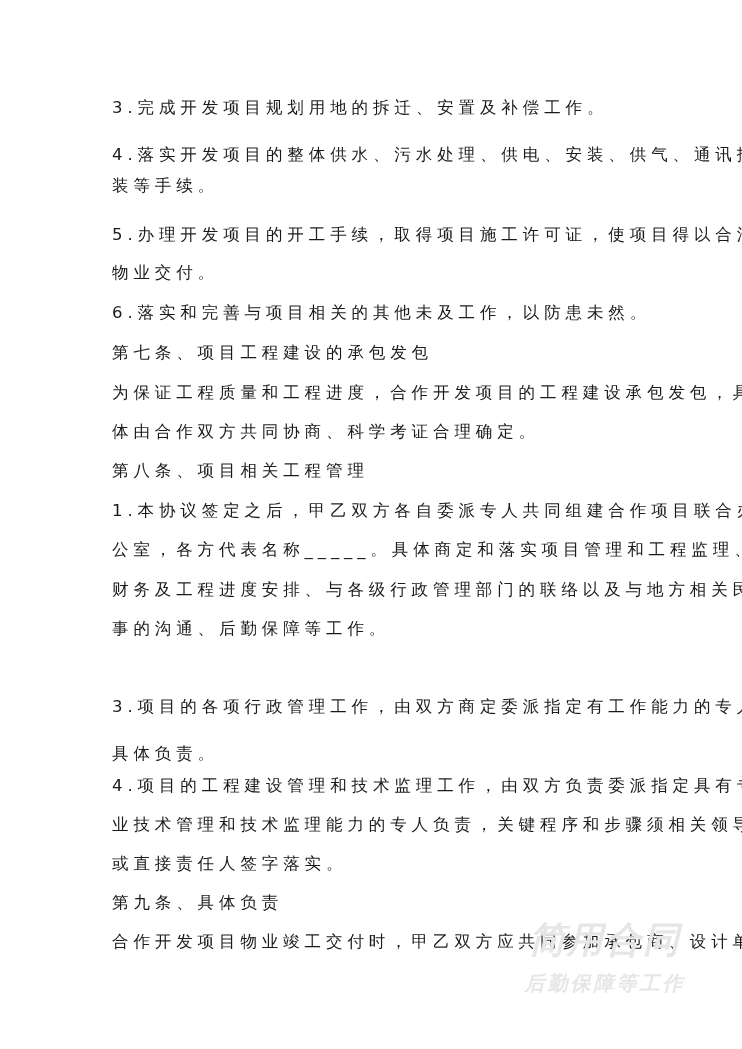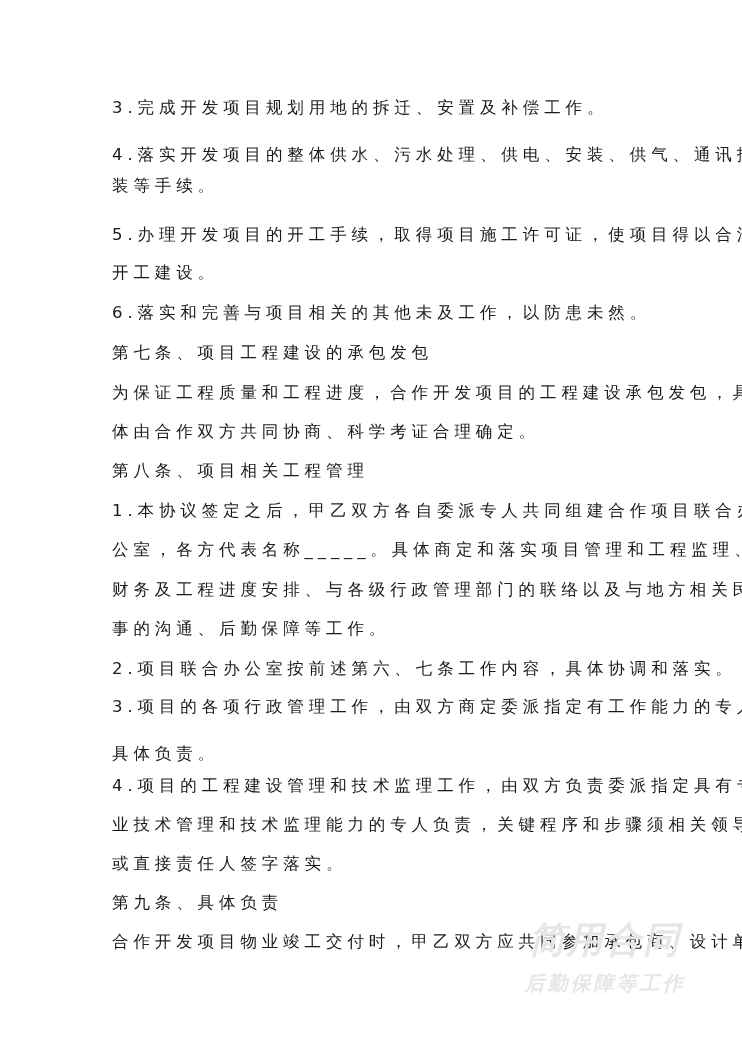--- a/index.html
+++ b/index.html
@@ -36,31 +36,30 @@
   .wm-sub { font-size: 20px; letter-spacing: 3px; line-height: 26px; margin-top: 8px; }
 </style>
 </head>
 <body>
 
 <div class="page" id="page">
     <div class="line" style="top: 98px;">3.完成开发项目规划用地的拆迁、安置及补偿工作。</div>
     <div class="line" style="top: 145px;">4.落实开发项目的整体供水、污水处理、供电、安装、供气、通讯报</div>
     <div class="line" style="top: 176px;">装等手续。</div>
     <div class="line" style="top: 225px;">5.办理开发项目的开工手续，取得项目施工许可证，使项目得以合法</div>
-    <div class="line" style="top: 263px;">开工建设。</div>
+    <div class="line" style="top: 263px;">物业交付。</div>
     <div class="line" style="top: 303px;">6.落实和完善与项目相关的其他未及工作，以防患未然。</div>
     <div class="line" style="top: 343px;">第七条、项目工程建设的承包发包</div>
     <div class="line" style="top: 383px;">为保证工程质量和工程进度，合作开发项目的工程建设承包发包，具</div>
     <div class="line" style="top: 461px;">第八条、项目相关工程管理</div>
     <div class="line" style="top: 422px;">体由合作双方共同协商、科学考证合理确定。</div>
     <div class="line" style="top: 501px;">1.本协议签定之后，甲乙双方各自委派专人共同组建合作项目联合办</div>
     <div class="line" style="top: 540px;">公室，各方代表名称_____。具体商定和落实项目管理和工程监理、</div>
     <div class="line" style="top: 580px;">财务及工程进度安排、与各级行政管理部门的联络以及与地方相关民</div>
     <div class="line" style="top: 619px;">事的沟通、后勤保障等工作。</div>
-    <div class="line" style="top: 659px;">2.项目联合办公室按前述第六、七条工作内容，具体协调和落实。</div>
     <div class="line" style="top: 697px;">3.项目的各项行政管理工作，由双方商定委派指定有工作能力的专人</div>
     <div class="line" style="top: 736px; margin-top: 8px;">具体负责。</div>
     <div class="line" style="top: 776px;">4.项目的工程建设管理和技术监理工作，由双方负责委派指定具有专</div>
     <div class="line" style="top: 815px;">业技术管理和技术监理能力的专人负责，关键程序和步骤须相关领导</div>
     <div class="line" style="top: 854px; text-align: center;">或直接责任人签字落实。</div>
     <div class="line" style="top: 893px;">第九条、具体负责</div>
     <div class="line" style="top: 932px;">合作开发项目物业竣工交付时，甲乙双方应共同参加承包商、设计单</div>
   </div>
 
 <div class="watermark">

